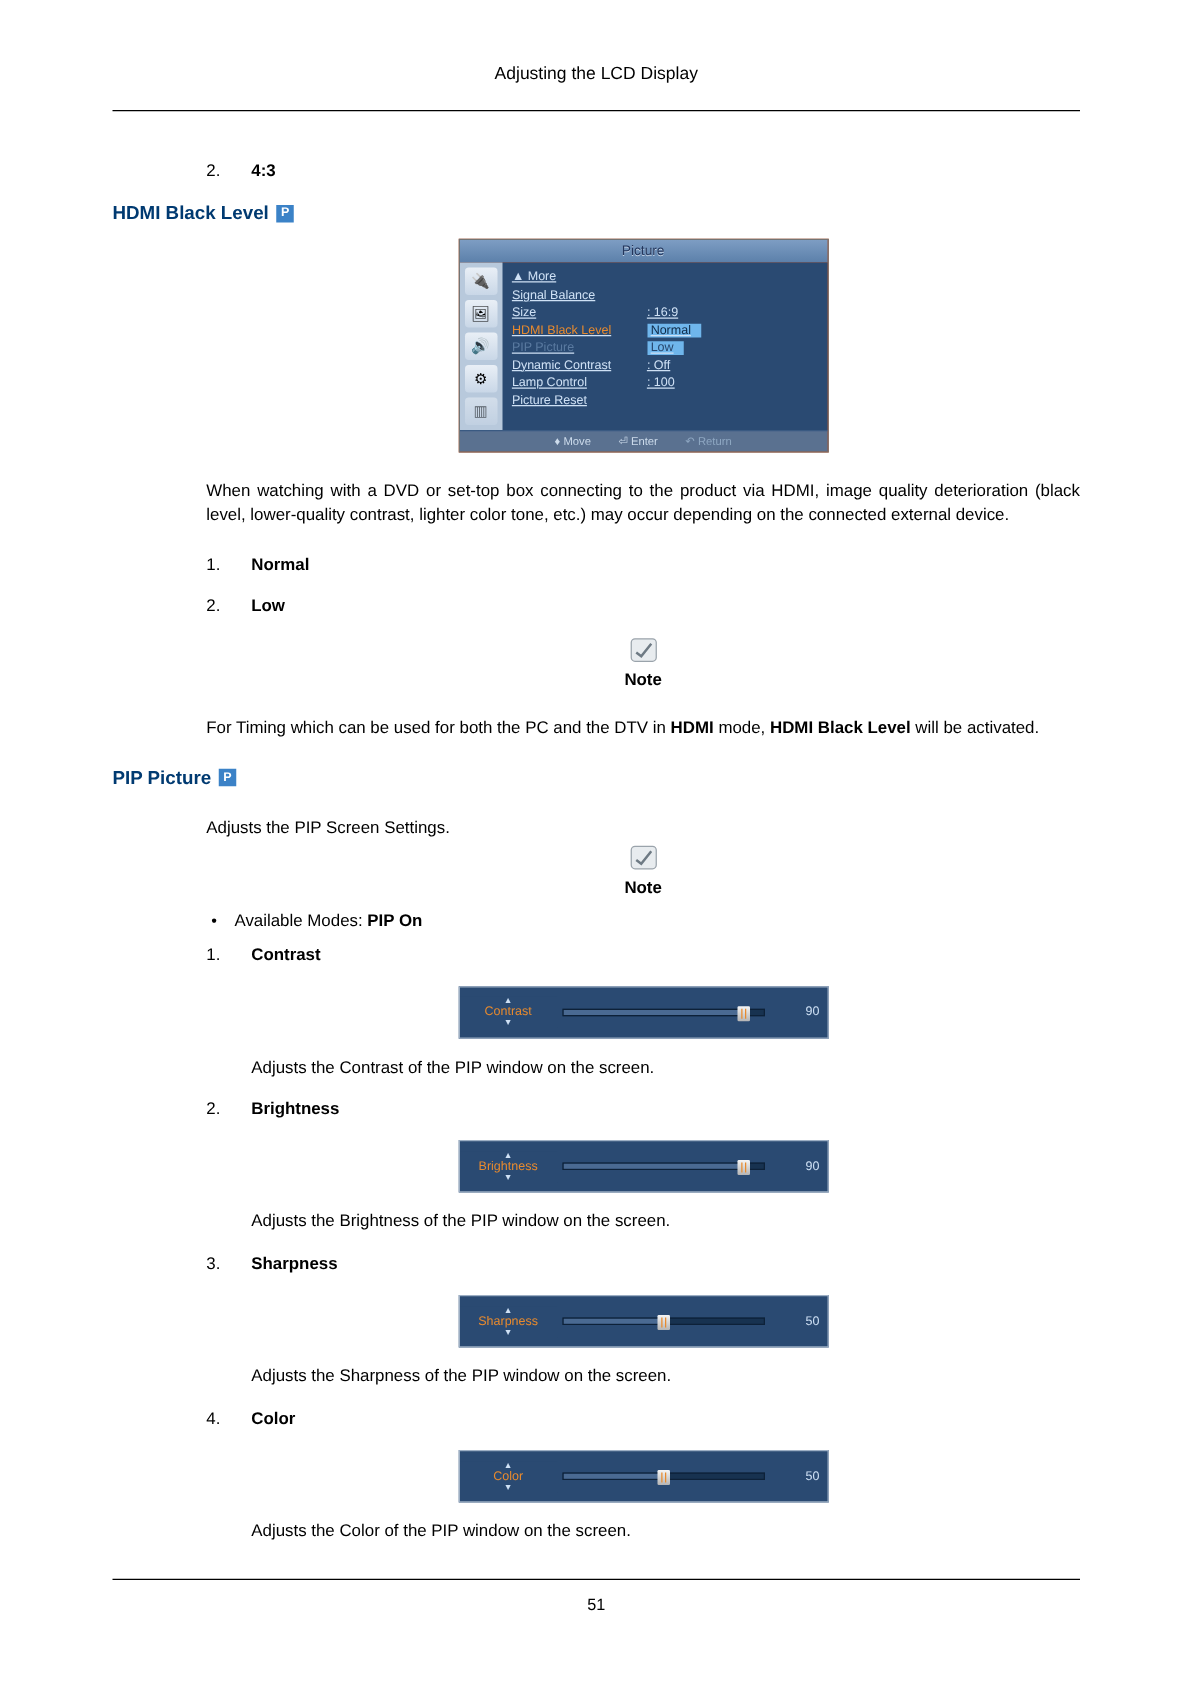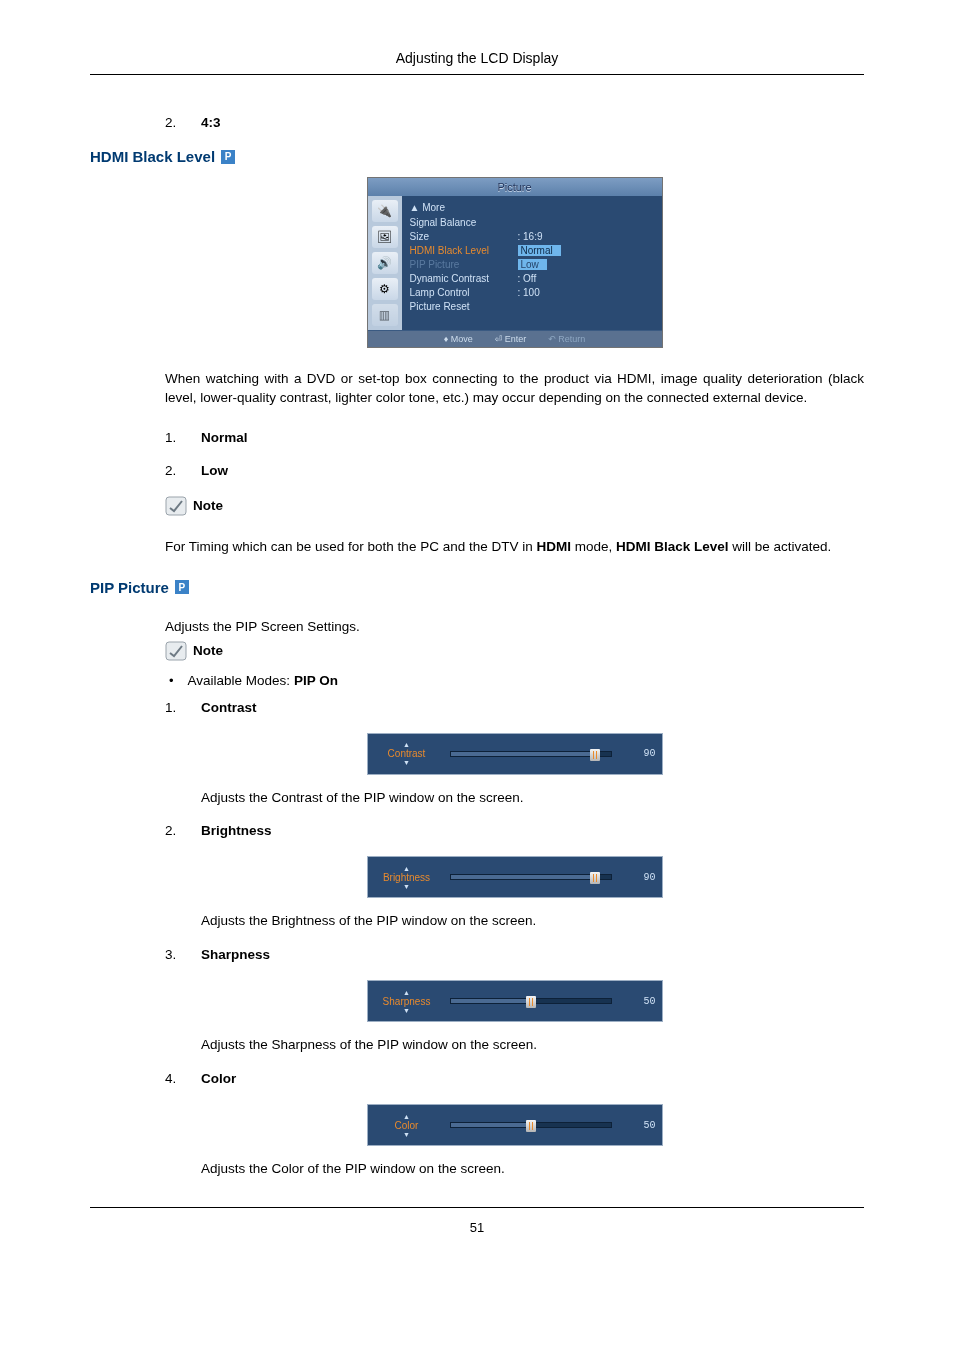--- a/index.html
+++ b/index.html
@@ -1,51 +1,51 @@
 <!DOCTYPE html>
 <html><head>
   <meta charset="utf-8">
   <style>
     * { margin: 0; padding: 0; box-sizing: border-box; }
     body { font-family: Arial, Helvetica, sans-serif; font-size: 13.5px; color: #000; background: #fff; width: 954px; margin: 0 auto; }
     .page { padding: 50px 90px 30px 90px; }
-    .header-title { text-align: center; font-size: 14px; margin-bottom: 8px; }
+    .header-title { text-align: center; font-size: 14px; margin-bottom: 22px; }
     .header-rule { border: none; border-top: 1px solid #000; margin-bottom: 40px; }
     .indent-body { padding-left: 75px; }
     .ol-line { display: flex; gap: 18px; margin-bottom: 18px; }
     .ol-num { width: 18px; }
     .ol-text { flex: 1; }
     .section-heading { color: #003a71; font-weight: bold; font-size: 15px; margin: 10px 0 12px 0; display: flex; align-items: center; gap: 6px; }
     .p-badge { display: inline-flex; width: 14px; height: 14px; background: #3b82c7; color: #fff; font-size: 10px; font-weight: bold; align-items: center; justify-content: center; }
     .para { margin: 22px 0; line-height: 1.4; text-align: justify; }
-    .note-line { display: flex; align-items: center; gap: 6px; margin: 10px 0; }
+    .note-line { display: flex; align-items: center; gap: 6px; margin: 10px 0; flex-direction: column; }
     .note-icon { width: 22px; height: 20px; display: inline-flex; align-items: center; justify-content: center; }
     .bullet-line { display: flex; gap: 14px; padding-left: 4px; margin: 12px 0; }
     .bullet-dot { font-size: 13px; }
 
     .osd-panel { width: 296px; margin: 0 auto 18px auto; border: 1px solid #737373; background: #c2410c; font-family: Arial, sans-serif; font-size: 10px; }
     .osd-title-bar { background: linear-gradient(#7d9dc3 0%, #5c80aa 100%); color: #23365c; text-align: center; padding: 3px 0; text-shadow: 0 1px #c7d6e8; font-size: 11px; }
     .osd-body { display: flex; background: #2a4a72; }
     .osd-icons { width: 34px; background: #b8c9dc; display: flex; flex-direction: column; padding: 4px 4px; gap: 4px; }
     .osd-icon { width: 26px; height: 22px; background: linear-gradient(#e9eff6, #c9d7e7); border-radius: 3px; display: flex; align-items: center; justify-content: center; font-size: 12px; }
-    .osd-menu { flex: 1; padding: 6px 8px 8px 8px; color: #cfe1f5; }
+    .osd-menu { flex: 1; padding: 6px 8px 8px 8px; color: #cfe1f5; text-decoration: underline; }
     .osd-row { display: flex; padding: 1.5px 0; font-size: 10px; }
     .osd-row .lbl { width: 108px; }
     .osd-row .val { flex: 1; }
     .osd-row.sel .lbl { color: #e78a2e; }
     .osd-row.sel .val .hl { background: #6fb6ec; color: #0e2a48; padding: 0 8px 0 3px; }
     .osd-row.dim { color: #5a7aa0; }
     .osd-more { color: #cfe1f5; font-size: 10px; margin-bottom: 2px; }
     .osd-footer { background: #5a7190; color: #cddcec; font-size: 9px; display: flex; justify-content: center; gap: 22px; padding: 3px 12px; border-top: 1px solid #3a5a82; }
     .osd-footer .ret { color: #8ea7c2; }
 
     .slider-panel { width: 296px; margin: 8px auto 14px auto; border: 1px solid #9dafc4; background: #2a4a72; display: flex; align-items: center; padding: 0; height: 42px; }
     .slider-label-area { width: 78px; display: flex; flex-direction: column; align-items: center; justify-content: center; color: #e78a2e; font-size: 10px; background: #2a4a72; }
     .slider-label-area .arrow { color: #cfe1f5; font-size: 7px; line-height: 7px; }
-    .slider-track-area { flex: 1; display: flex; align-items: center; padding: 0 6px 0 4px; gap: 24px; font-family: Liberation Mono, monospace; }
+    .slider-track-area { flex: 1; display: flex; align-items: center; padding: 0 6px 0 4px; gap: 24px; }
     .slider-track { flex: 1; height: 6px; background: #173250; border: 1px solid #0d2138; position: relative; }
     .slider-fill { position: absolute; top: 0; bottom: 0; left: 0; background: #4a6a92; }
     .slider-thumb { position: absolute; top: -3px; width: 10px; height: 12px; background: linear-gradient(#f5f5f5,#b5b5b5); border-radius: 1px; transform: translateX(-50%); }
     .slider-thumb:before { content:""; position:absolute; left:3px; top:2px; width:1px; height:8px; background:#e78a2e; box-shadow: 3px 0 #e78a2e; }
     .slider-value { width: 20px; text-align: right; color: #cfe1f5; font-size: 10px; }
 
     .sub-para { margin: 6px 0 16px 0; line-height: 1.4; }
     .footer-rule { border: none; border-top: 1px solid #000; margin-top: 28px; }
     .page-num { text-align: center; font-size: 13px; margin-top: 12px; }
     b { font-weight: bold; }

